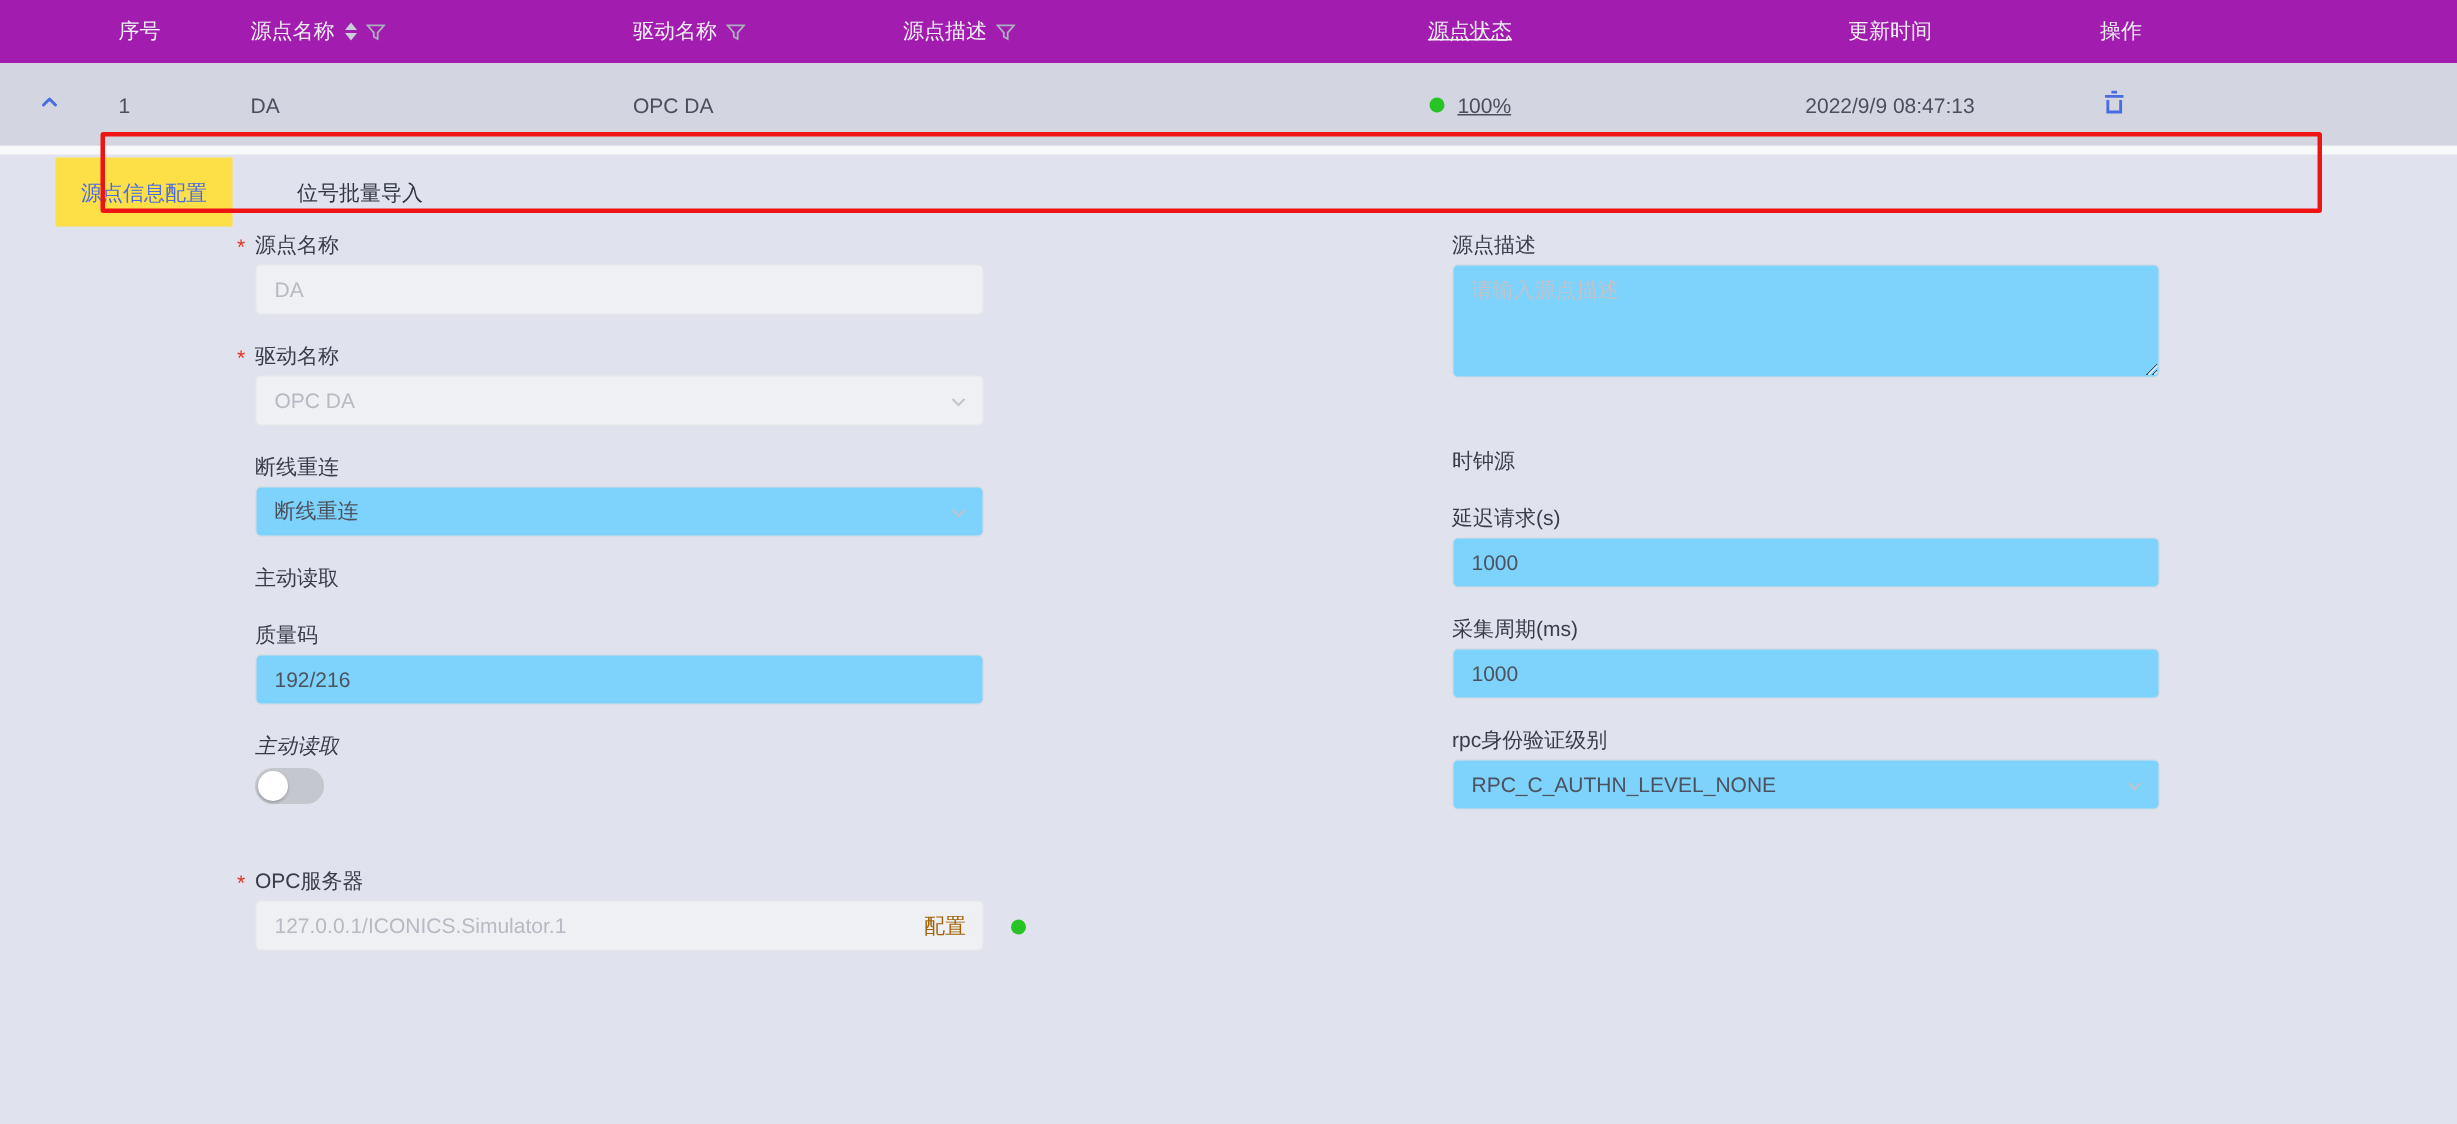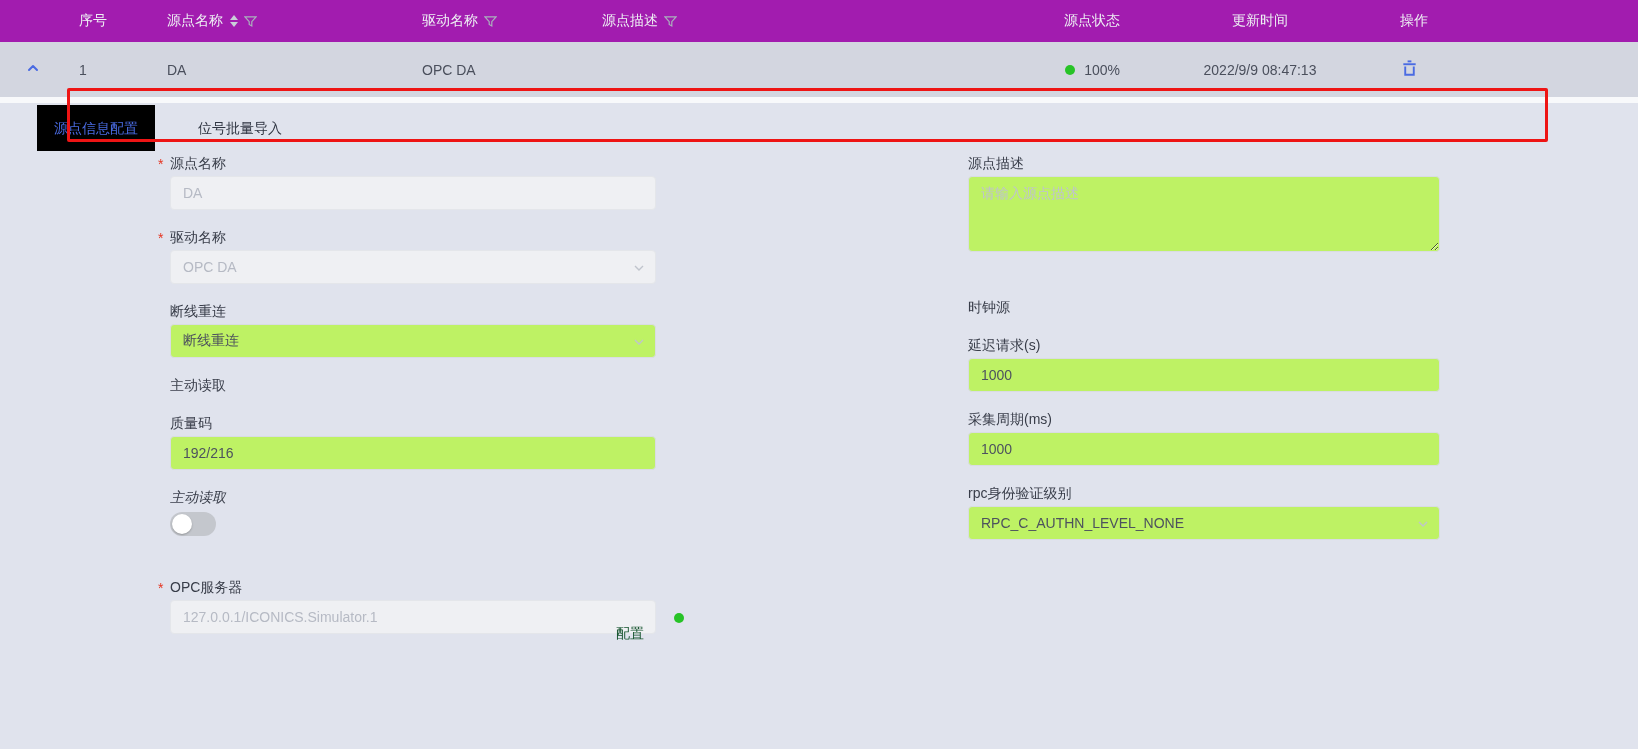--- a/index.html
+++ b/index.html
@@ -21,21 +21,21 @@
     display:flex; align-items:center;
     height:55px; background:#d3d6e0; color:#4a4f5c;
     position:relative;
   }
   .cell { flex:none; display:flex; align-items:center; }
   .c-expand{ width:65px; justify-content:center; }
   .c-index { width:90px; padding-left:14px; }
   .c-name  { width:255px; padding-left:12px; }
   .c-driver{ width:180px; padding-left:12px; }
   .c-desc  { width:250px; padding-left:12px; }
-  .c-status{ width:280px; justify-content:flex-end; }
+  .c-status{ width:280px; justify-content:center;text-decoration:underline; }
   .c-time  { width:280px; justify-content:center; }
   .c-action{ width:220px; }
   .hicon { margin-left:6px; display:inline-flex; align-items:center; }
   .sorter { display:inline-flex; flex-direction:column; margin-left:7px; gap:2px; }
   .sorter i { width:0; height:0; border-left:4px solid transparent; border-right:4px solid transparent; display:block; }
   .sorter .up   { border-bottom:5px solid #c9cdd8; }
   .sorter .down { border-top:5px solid #c9cdd8; }
 
   .dot { width:10px; height:10px; border-radius:50%; background:#27c327; margin-right:9px; flex:none; }
 
@@ -47,57 +47,57 @@
   }
 
   .row-gap { height:6px; background:#f8f9fb; }
 
   
   .tabs { display:flex; margin:2px 0 0 37px; height:46px; }
   .tab {
     height:46px; line-height:46px; padding:0 17px; cursor:pointer;
     color:#2f3542;
   }
-  .tab.active { background:#000000; color:#4a6be2; }
+  .tab.active { background:#fde047; color:#4a6be2; }
   .tab + .tab { margin-left:26px; }
 
   
   .form-col { position:absolute; }
   .col-left  { left:156px; top:152px; width:500px; }
   .col-right { left:968px; top:152px; width:472px; }
   .col-left .group { padding-left:14px; }
   .group { margin-bottom:16px; }
   .group label { display:block; height:22px; line-height:22px; margin-bottom:2px; color:#383d49; position:relative; }
   label.req::before { content:"*"; color:#e5331f; position:absolute; left:-12px; top:1px; }
   .control { position:relative; }
   .inp, .sel, .txa {
     width:100%; height:34px; border:1px solid #d9dce3; border-radius:4px;
-    background:#bef264; color:#4d525e; font-size:14px; padding:0 12px;
+    background:#7dd3fc; color:#4d525e; font-size:14px; padding:0 12px;
     font-family:inherit; outline:none; display:block;
   }
   .inp::placeholder, .txa::placeholder { color:#bfc3cc; }
   .inp:disabled { background:#eff0f3; color:#b6bac4; border-color:#e4e6ea; -webkit-text-fill-color:#b6bac4; }
   .txa { height:76px; padding:8px 12px; resize:both; }
   .sel-arrow { position:absolute; right:11px; top:11px; pointer-events:none; }
   .col-left .control, .col-left .switch { width:486px; }
 
   
   .switch {
     width:46px !important; height:24px; border-radius:12px; background:#c4c7cd;
     position:relative; cursor:pointer; margin-top:4px;
   }
   .switch .knob {
     position:absolute; left:2px; top:2px; width:20px; height:20px; border-radius:50%;
     background:#fff; box-shadow:0 1px 2px rgba(0,0,0,.25);
   }
   .group-switch { margin-bottom:40px;font-style:italic; }
 
   .opc-link {
-    position:absolute; right:12px; top:16px; height:34px; line-height:34px;
-    color:#14532d; cursor:pointer;
+    position:absolute; right:12px; top:0; height:34px; line-height:34px;
+    color:#a16207; cursor:pointer;
   }
   .opc-dot { position:absolute; left:504px; top:13px; }
   .inp.with-link { padding-right:56px; }
 </style>
 </head>
 <body>
 
 <div class="thead">
   <div class="cell c-expand"></div>
   <div class="cell c-index">

